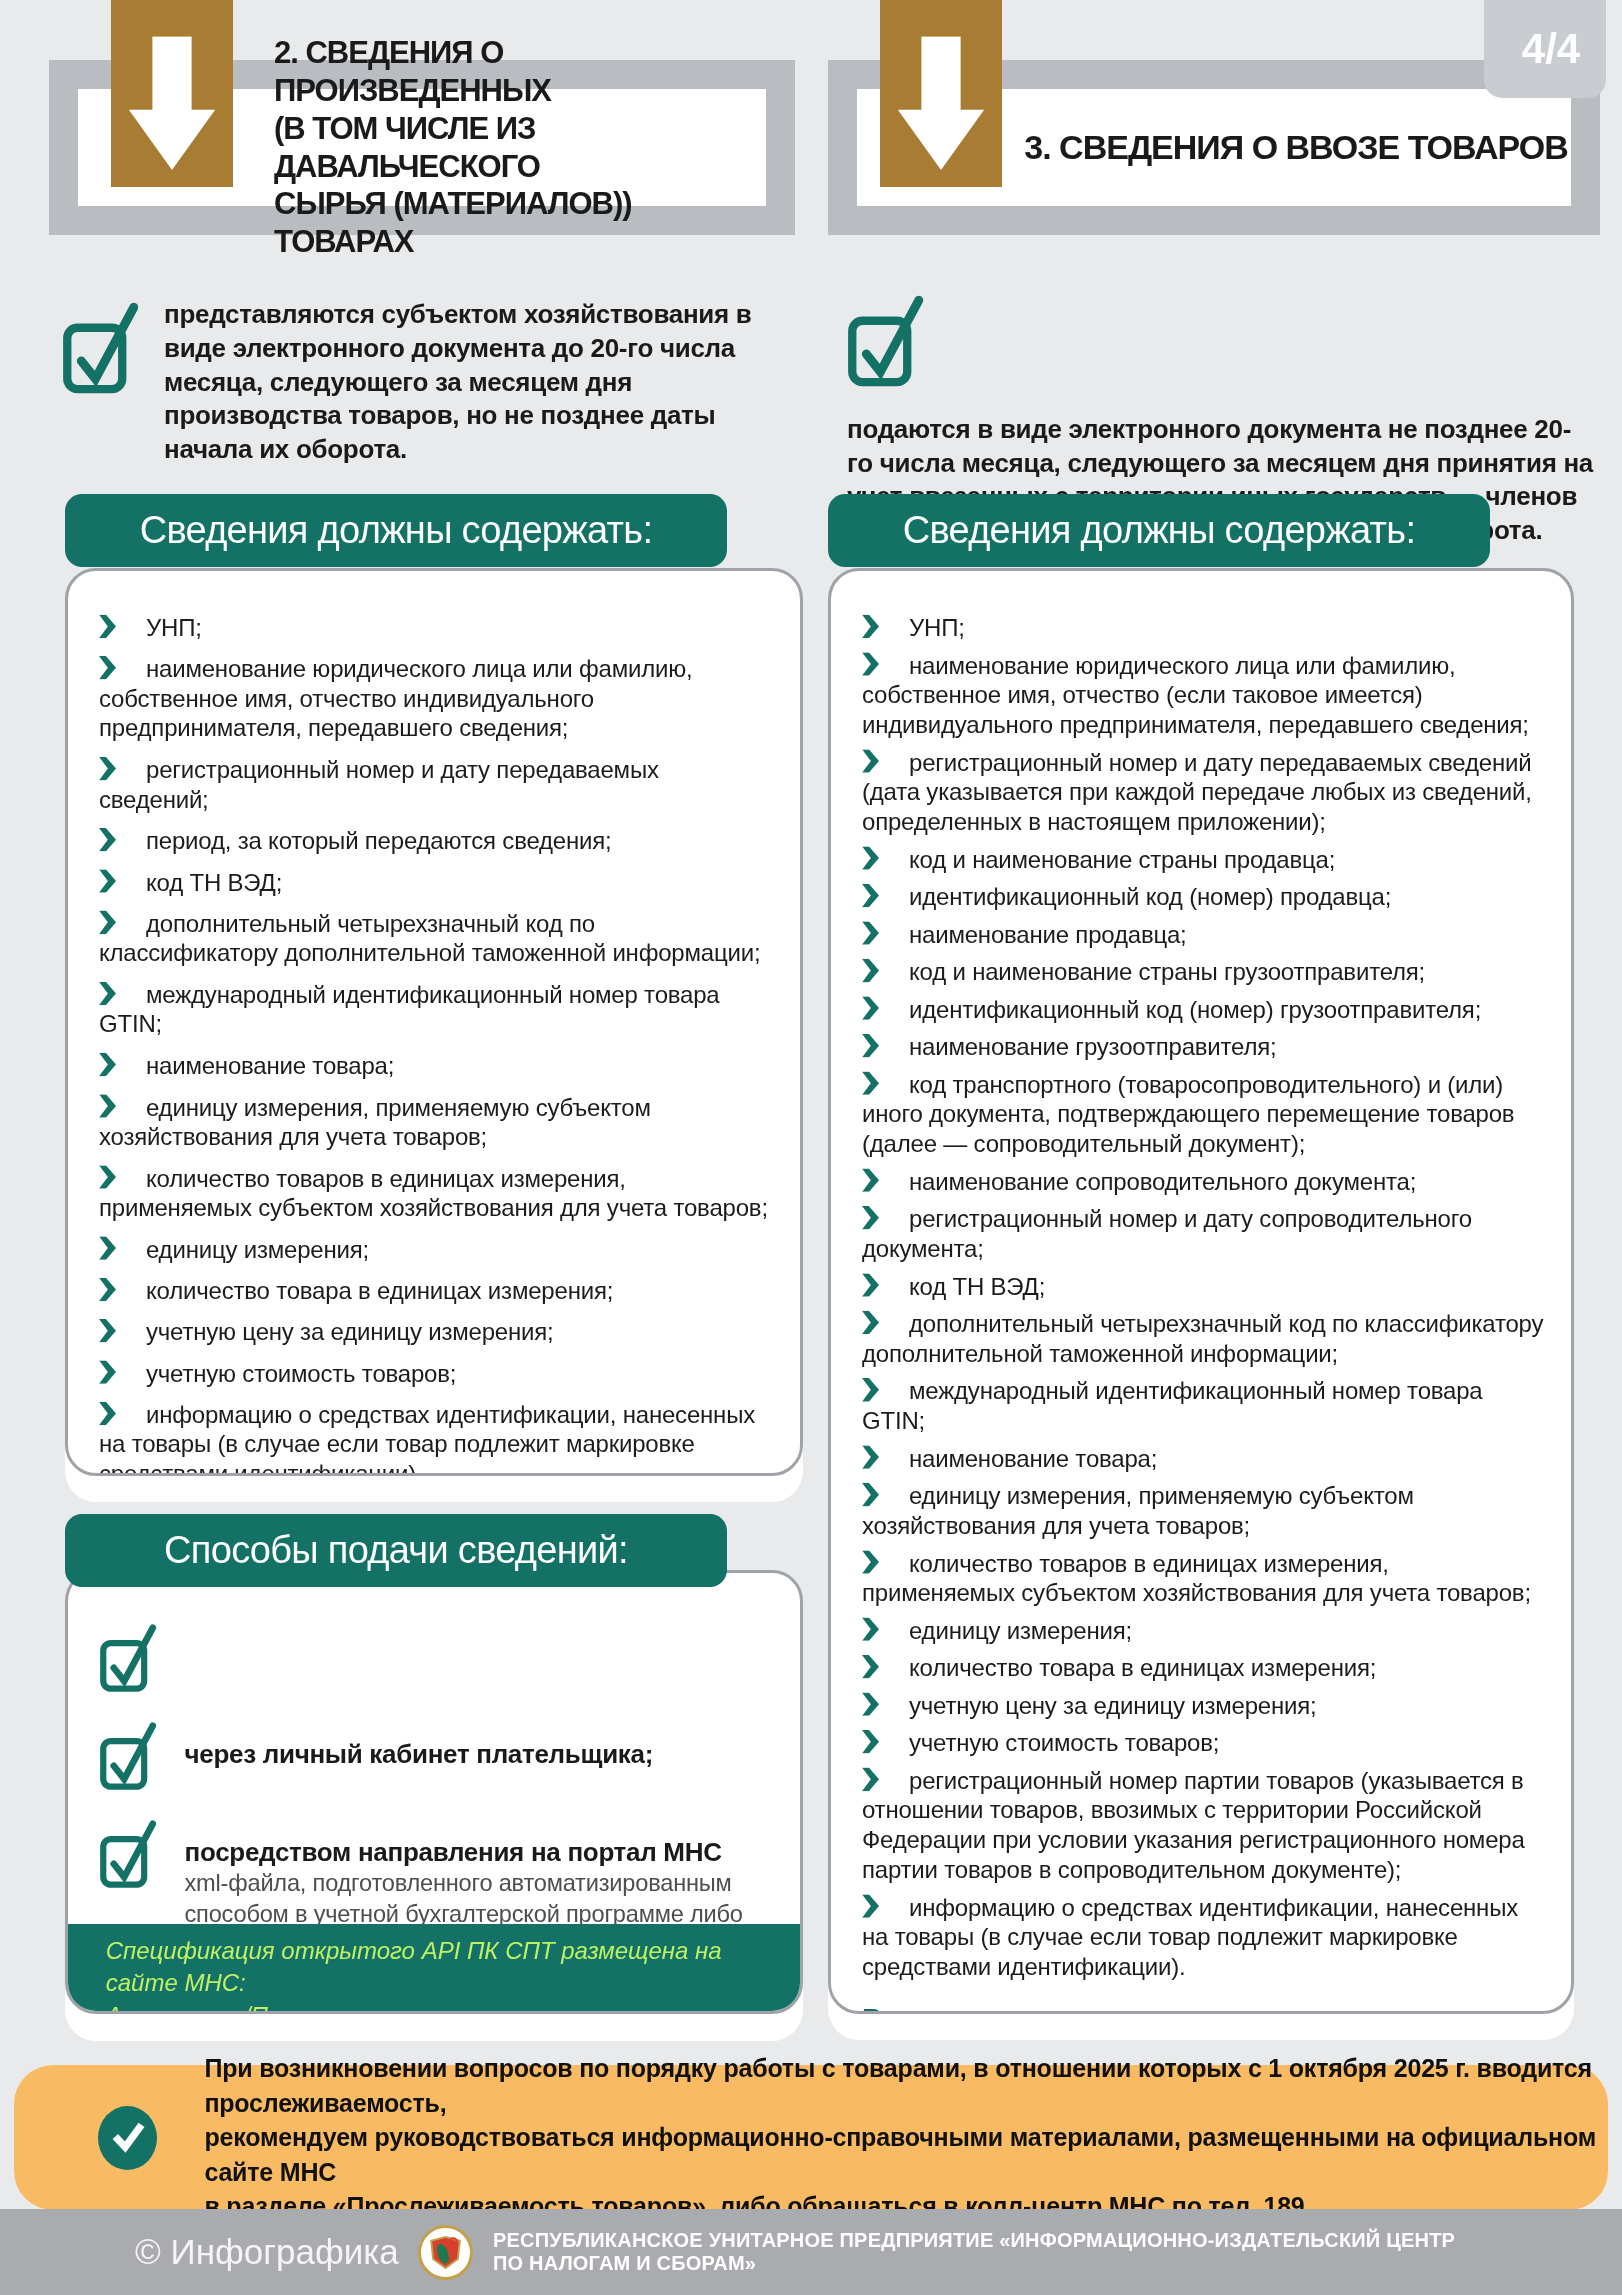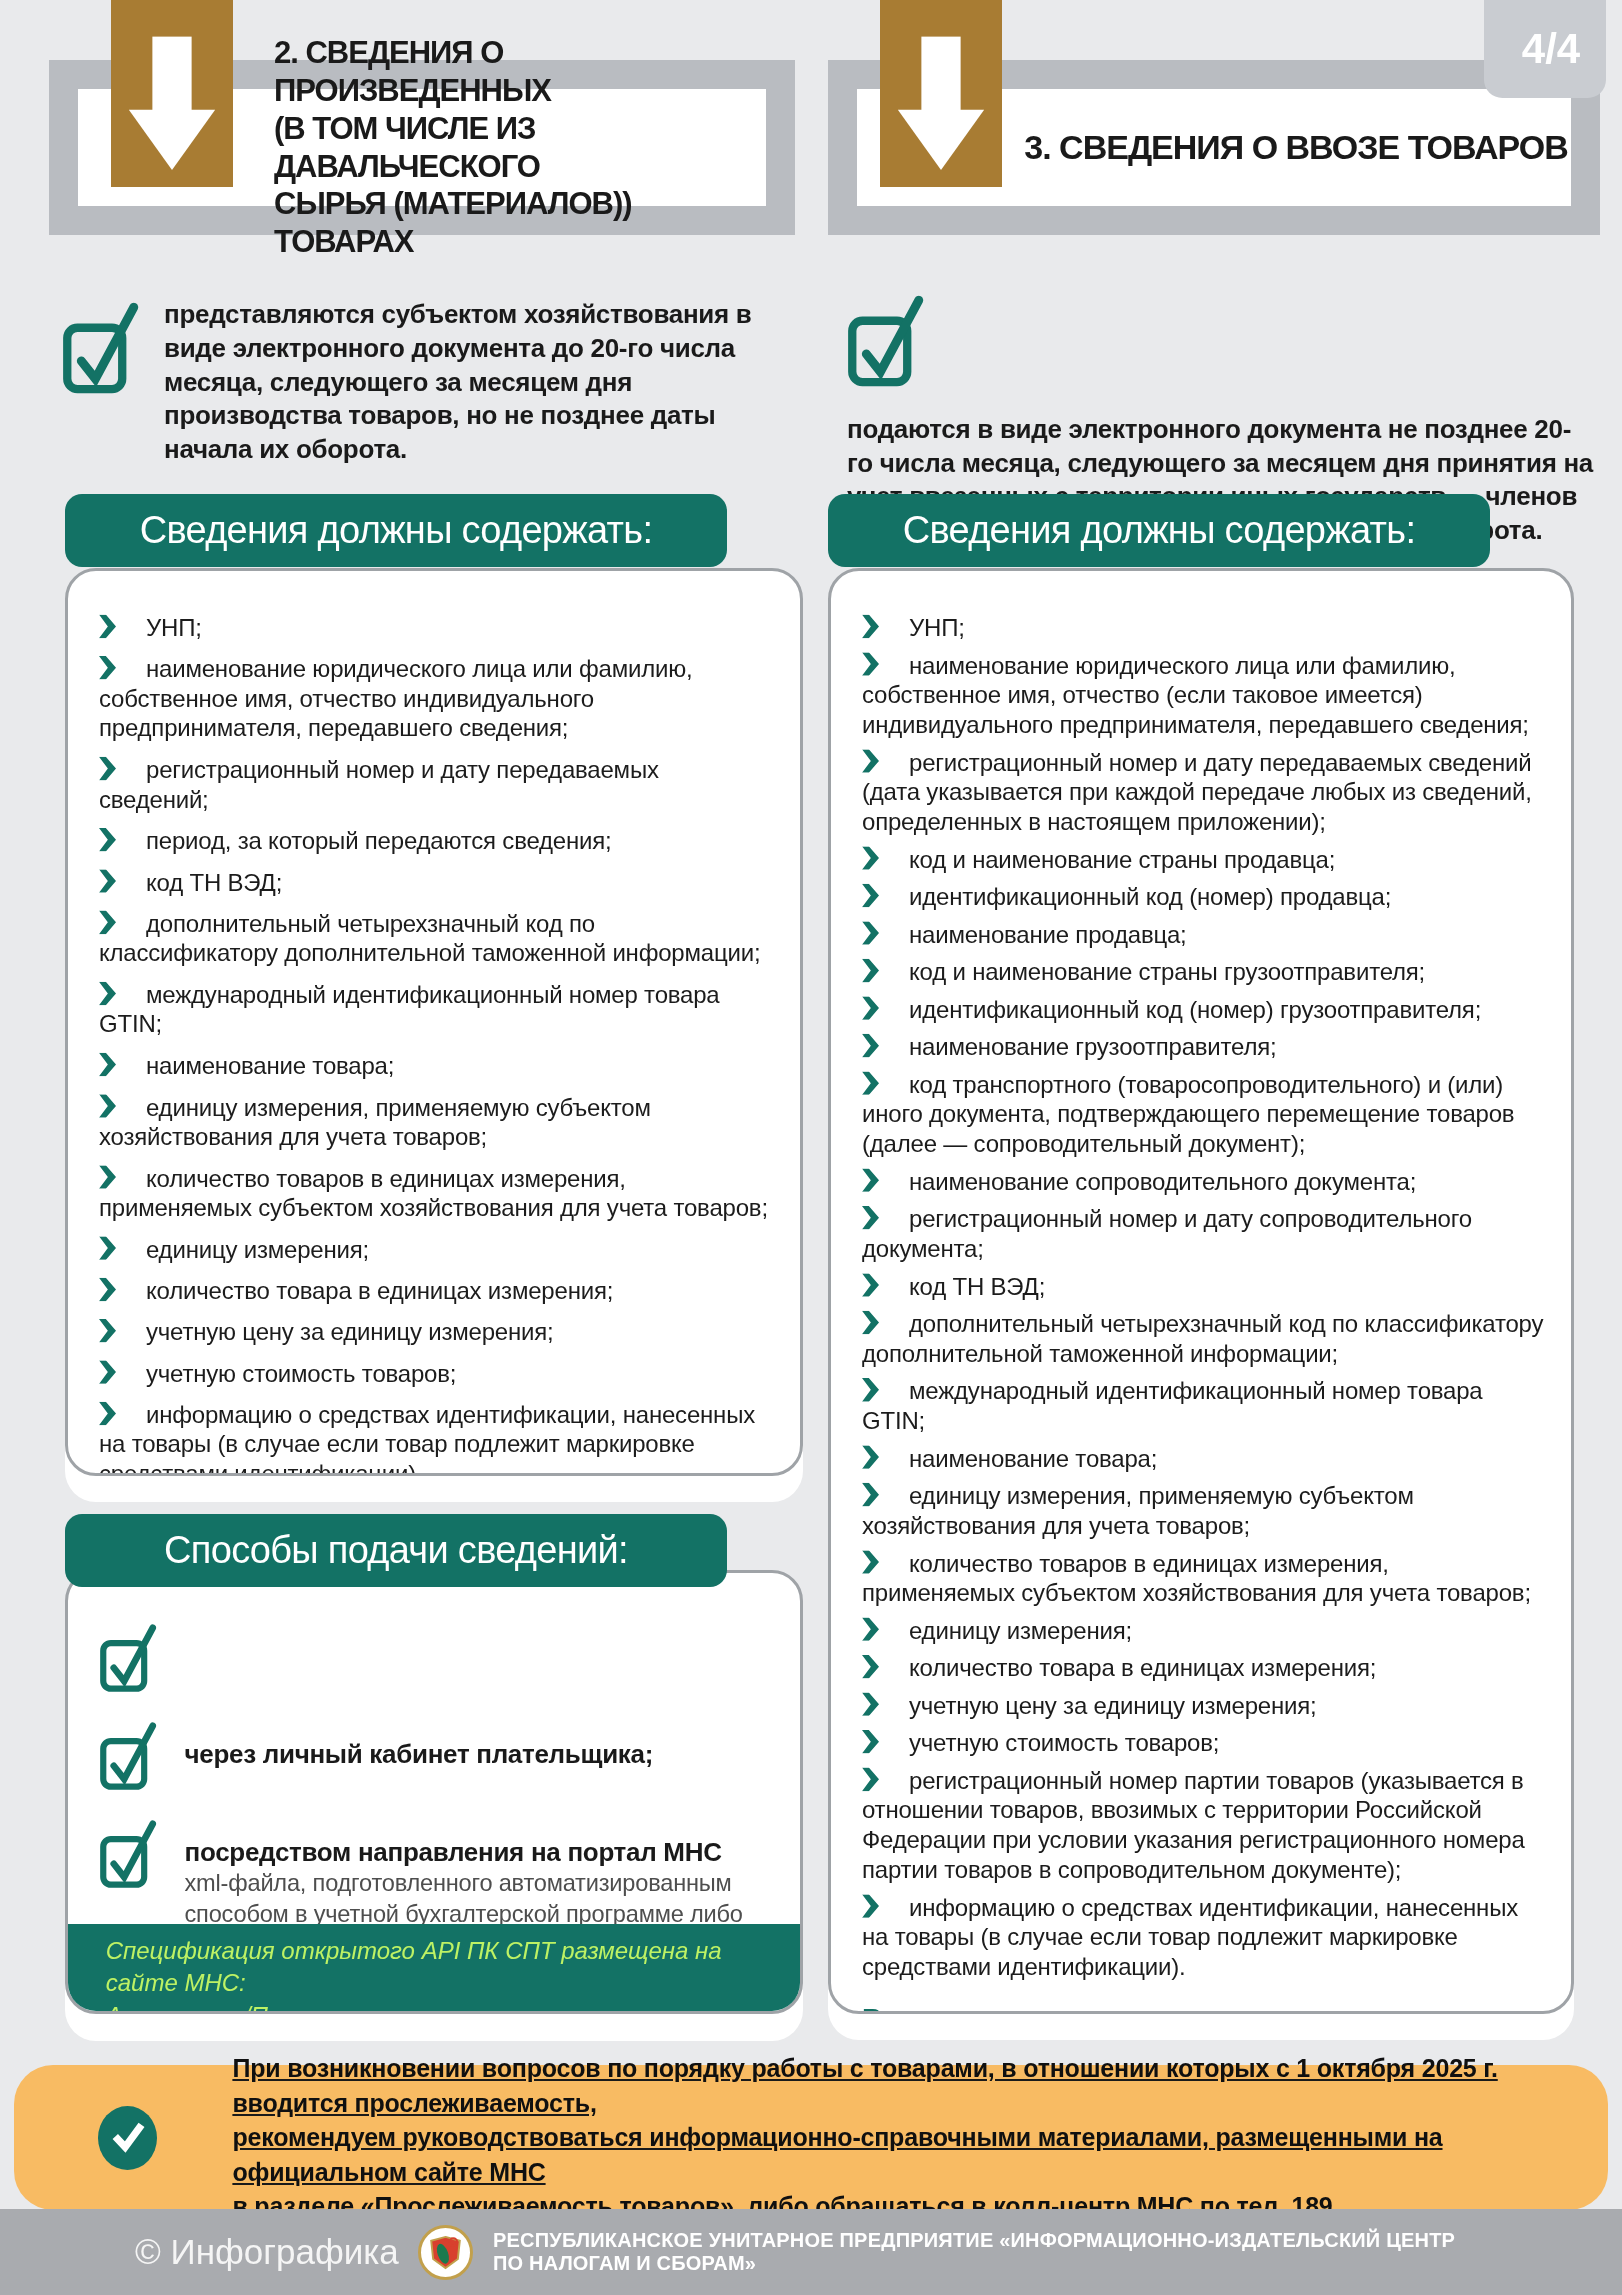--- a/index.html
+++ b/index.html
@@ -64,21 +64,21 @@
   .way{display:flex;gap:27.5px;align-items:flex-start;margin-bottom:29px;}
   .way .chk svg{width:58px;height:69px;display:block;}
   .way-text{font-size:26px;font-weight:700;line-height:1.25;padding-top:15.7px;letter-spacing:-0.3px;}
   .way-sub{font-size:23.6px;font-weight:400;color:#4e4e4e;line-height:1.3;letter-spacing:-0.2px;}
   .api-band{position:absolute;left:-3.3px;right:-3.3px;bottom:-3.3px;height:90px;background:var(--teal,#137265);
         border-radius:0 0 31px 31px;color:#bef264;font-style:italic;font-size:24px;line-height:1.35;
         padding:10.5px 19.6px 0 41px;box-sizing:border-box;}
 
   
   .banner{position:absolute;left:14.4px;top:2065px;width:1594px;height:145px;background:var(--yellow,#f8bb63);
-        border-radius:39px;display:flex;align-items:center;gap:75px;padding-left:84px;box-sizing:border-box;text-decoration:underline;}
+        border-radius:39px;display:flex;align-items:center;gap:47px;padding-left:84px;box-sizing:border-box;}
   .banner-check{flex:none;width:59px;height:64px;border-radius:50%;background:var(--teal,#137265);
         display:flex;align-items:center;justify-content:center;}
   .banner-check svg{width:34px;height:34px;display:block;}
   .banner-text{font-size:25px;font-weight:700;line-height:1.38;color:#101010;letter-spacing:-0.2px;}
 
   
   .footer{position:absolute;left:0;top:2209px;width:1623px;height:86px;background:#a9abaf;
         display:flex;align-items:center;justify-content:center;gap:19.6px;}
   .copyright{font-size:35px;color:#f5f5f5;}
   .logo{width:55px;height:55px;border-radius:50%;background:#ffffff;border:3.9px solid #c2a04c;

